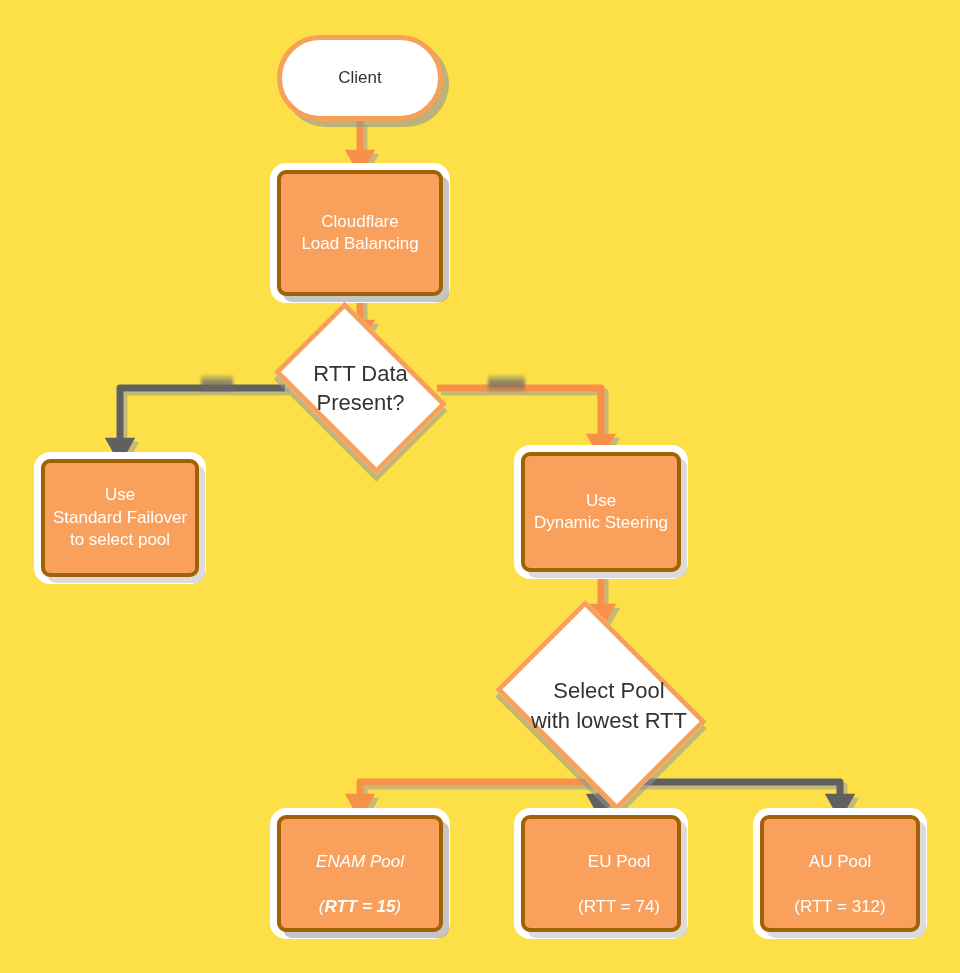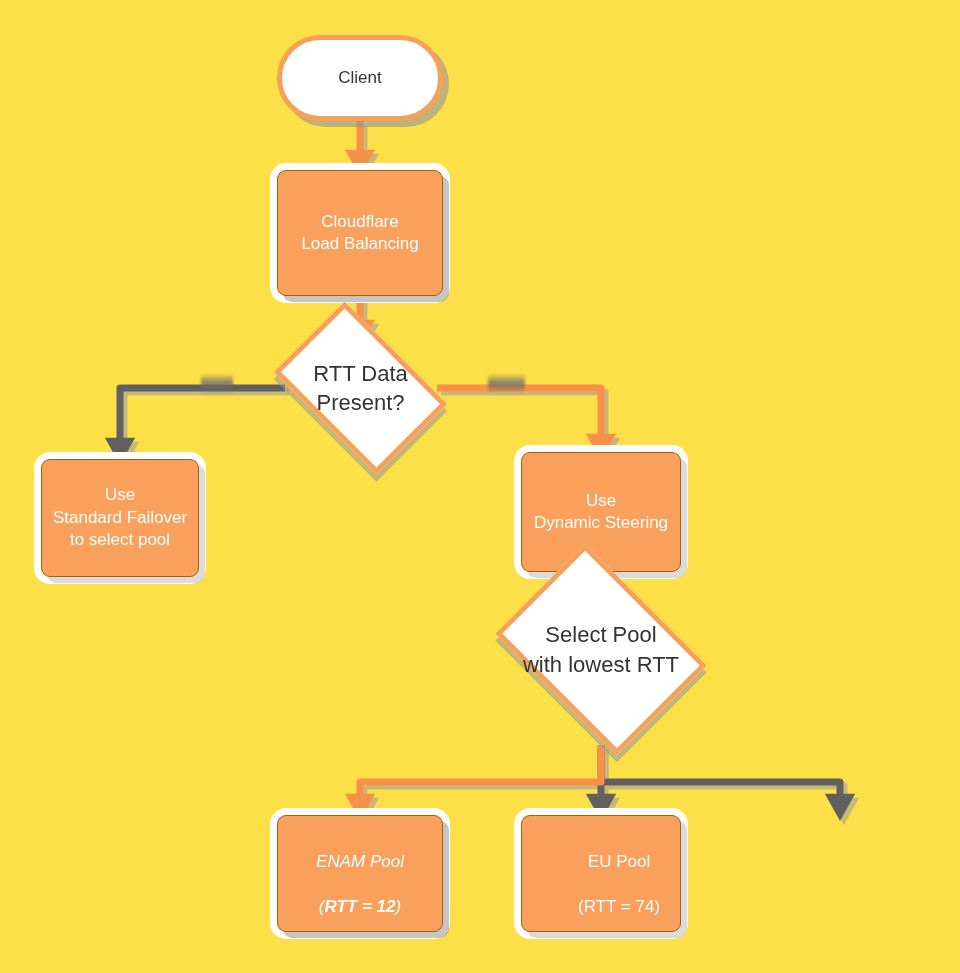--- a/index.html
+++ b/index.html
@@ -50,21 +50,21 @@
     border: 5px solid #f7a05a;
     border-radius: 60px;
     color: #333333;
     font-size: 17px;
     box-shadow: 6px 6px 0 0 rgba(150,150,150,0.62);
   }
 
   
   .shape-rect {
     background: #f9a05c;
-    border: 1px solid #a16207;
+    border: 4px solid #a16207;
     border-radius: 9px;
     color: #ffffff;
     font-size: 17px;
     box-shadow: 6px 6px 0 0 rgba(150,150,150,0.55),
                 0 0 0 7px #ffffff;
   }
   .shape-rect-lite {
     box-shadow: 6px 6px 0 0 rgba(210,205,205,0.75),
                 0 0 0 7px #ffffff;
   }
@@ -169,34 +169,40 @@
     <span class="node-label">Use
 Standard Failover
 to select pool</span>
   </div>
 
   <div class="node shape-rect shape-rect-lite" style="left:521px; top:452px; width:160px; height:120px;">
     <span class="node-label">Use
 Dynamic Steering</span>
   </div>
 
-  <div class="node shape-diamond" style="left:515px; top:586px; width:172px; height:127px;">
+  <div class="node shape-diamond" style="left:515px; top:642px; width:172px; height:127px;justify-content:flex-end;">
     <span class="diamond-bg"></span>
     <span class="node-label">Select Pool
 with lowest RTT</span>
   </div>
 
   <div class="node shape-rect" style="left:277px; top:815px; width:166px; height:117px;font-style:italic;">
     <span class="node-label">
       <span>ENAM Pool</span><br>
-      <span>(</span><span class="bold-seg">RTT = 12</span><span>)</span>
+      <span>(</span><span class="bold-seg">RTT = 15</span><span>)</span>
     </span>
   </div>
 
   <div class="node shape-rect shape-rect-lite" style="left:521px; top:815px; width:160px; height:117px;padding-left:36px;">
     <span class="node-label">
       <span>EU Pool</span><br>
       <span>(</span><span>RTT = 74</span><span>)</span>
     </span>
   </div>
 
+  <div class="node shape-rect shape-rect-lite" style="left:760px; top:815px; width:160px; height:117px;">
+    <span class="node-label">
+      <span>AU Pool</span><br>
+      <span>(</span><span>RTT = 312</span><span>)</span>
+    </span>
+  </div>
 
 </div>
 
 </body></html>

